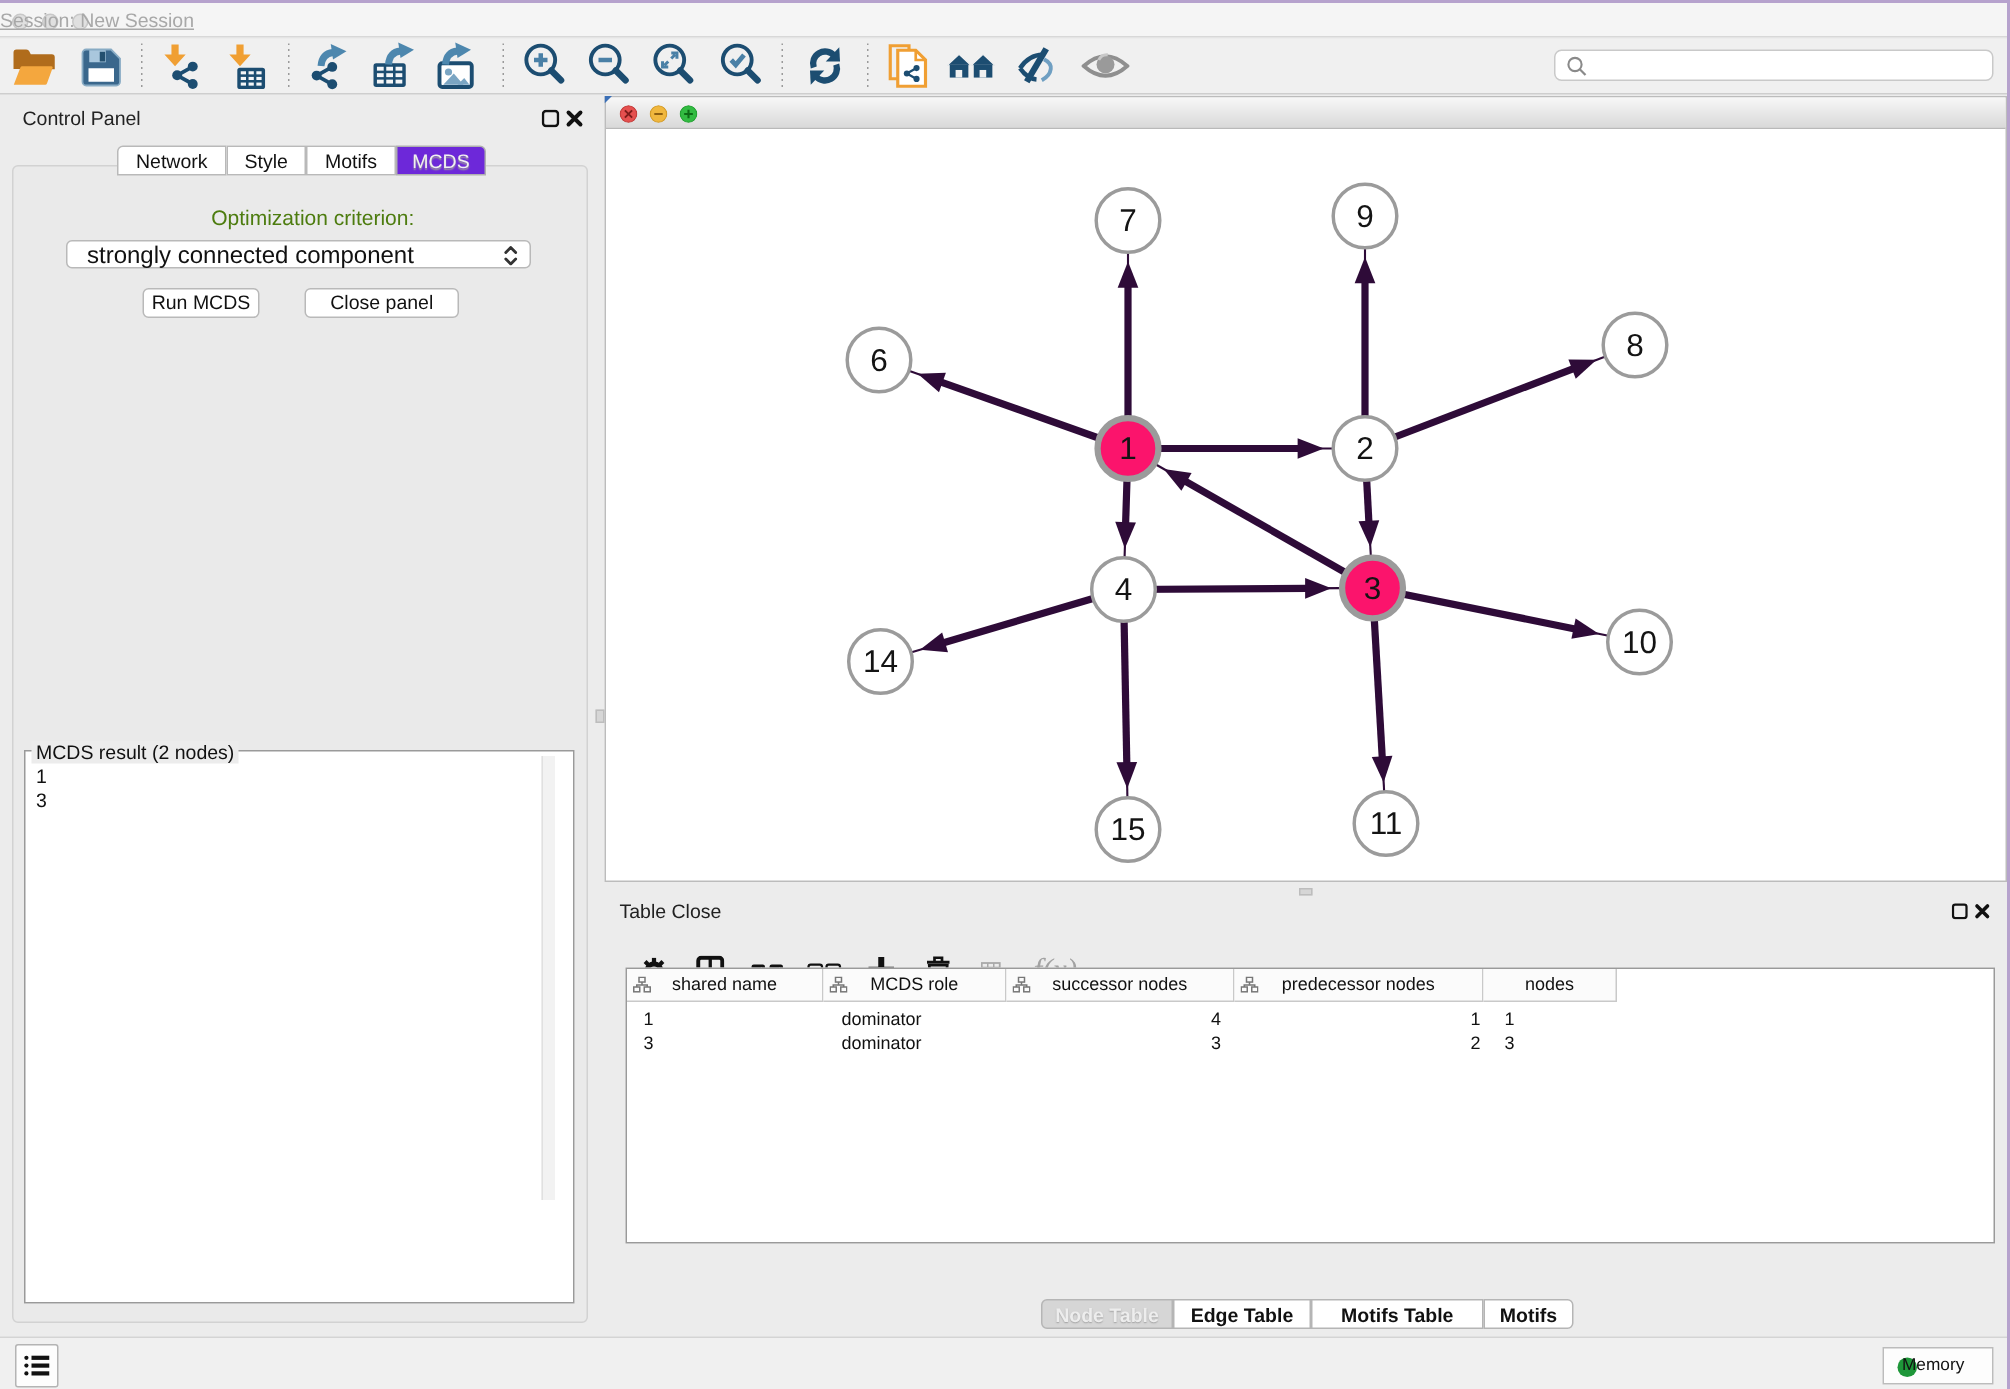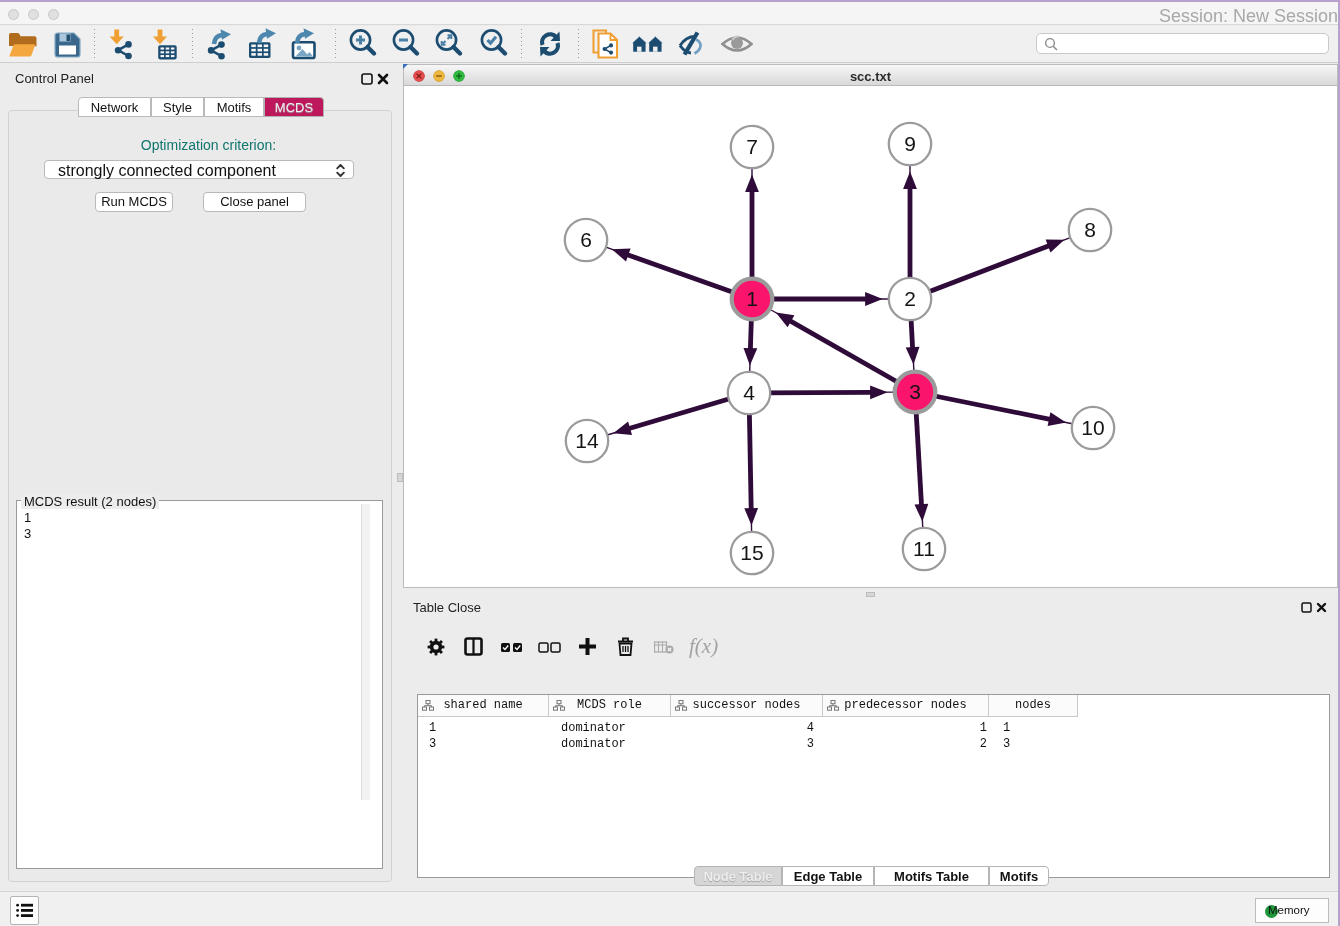--- a/index.html
+++ b/index.html
@@ -4,53 +4,53 @@
 * { margin:0; padding:0; box-sizing:border-box; }
 html,body { width:1340px; height:926px; overflow:hidden; }
 body { font-family:"Liberation Sans", sans-serif; background:#ececec; position:relative; }
 .abs { position:absolute; }
 
 #frame-top { left:0; top:0; width:1340px; height:2px; background:#b6a2cd; }
 #frame-right { right:0; top:0; width:2px; height:926px; background:#b6a2cd; }
 
 #titlebar { left:0; top:2px; width:1338px; height:23px; background:#f5f5f5; border-bottom:1px solid #d8d8d8; }
 .tl-gray { position:absolute; top:7px; width:11px; height:11px; border-radius:50%; background:#e0e0e0; border:1px solid #c8c8c8; }
-#title-text { width:100%; text-align:right; top:4px; font-size:18px; color:#a8a8a8; }
+#title-text { width:100%; text-align:left; top:4px; font-size:13px; color:#a8a8a8;text-decoration:underline; }
 
 #toolbar { left:0; top:26px; width:1338px; height:37px; background:#f0f0f0; border-bottom:1px solid #cecece; }
 .vsep { position:absolute; top:3px; height:31px; width:1px;
   background-image:repeating-linear-gradient(to bottom,#9a9a9a 0,#9a9a9a 1px,transparent 1px,transparent 4px); }
 .tbico { position:absolute; top:2px; }
 #searchbox { left:1036px; top:33px; width:293px; height:21px; background:#fff; border:1px solid #c9c9c9; border-radius:5px; }
 #searchbox svg { position:absolute; left:7px; top:3px; }
 
 #cp-title { left:15px; top:71px; font-size:13px; color:#222; }
 #cp-tabs { left:78px; top:97px; height:20px; }
 .tab { position:absolute; top:0; height:20px; border:1px solid #b9b9b9; background:#fff;
   font-size:13px; color:#111; text-align:center; line-height:19px; }
-.tab.sel { background:#be185d; color:#f0f0f0; text-shadow:0 1px 1px #9a9a9a; border-color:#b0b0b0; }
+.tab.sel { background:#6d28d9; color:#f0f0f0; text-shadow:0 1px 1px #9a9a9a; border-color:#b0b0b0; }
 #cp-body { left:8px; top:110px; width:384px; height:772px; background:#eaeaea; border:1px solid #d2d2d2; border-radius:4px; }
-#opt-label { left:0; width:400px; text-align:center; top:137px; font-size:14px; color:#0f766e;padding-left:17px; }
+#opt-label { left:0; width:400px; text-align:center; top:137px; font-size:14px; color:#4d7c0f;padding-left:17px; }
 #opt-select { left:44px; top:160px; width:310px; height:19px; background:#fff; border:1px solid #b9b9b9; border-radius:4px; font-size:16px; color:#111; }
 #opt-select span.txt { position:absolute; left:13px; top:1px; }
 .btn { position:absolute; height:20px; background:#fff; border:1px solid #b9b9b9; border-radius:4px;
   font-size:13px; color:#111; text-align:center; line-height:18px; }
 #mcds-fs { left:16px; top:500px; width:367px; height:369px; background:#fff; border:1px solid #9a9a9a; }
 #mcds-legend { left:21px; top:494px; background:#ececec; padding:0 3px; font-size:13px; color:#111; }
 #mcds-scroll { position:absolute; right:12px; top:3px; width:9px; height:296px; background:#f2f2f2; border-left:1px solid #e0e0e0;}
 #mcds-text { position:absolute; left:7px; top:9px; font-size:13px; color:#111; line-height:16px; }
 
 #netwin { left:403px; top:64px; width:935px; height:524px; background:#fff; border:1px solid #bcbcbc; }
 #net-titlebar { position:absolute; left:0; top:0; width:100%; height:21px;
   background:linear-gradient(#f7f7f7,#d9d9d9); border-bottom:1px solid #b9b9b9; }
 .tl { position:absolute; top:5px; width:12px; height:12px; border-radius:50%; }
 #net-title { position:absolute; width:100%; text-align:center; top:4px; font-size:13px; font-weight:bold; color:#2b2b2b; }
 
 #tp-title { left:413px; top:600px; font-size:13px; color:#222; }
-#tbl { left:417px; top:694px; width:913px; height:184px; background:#fff; border:1px solid #9a9a9a;font-family:Liberation Mono, monospace; }
+#tbl { left:417px; top:645px; width:913px; height:184px; background:#fff; border:1px solid #9a9a9a; }
 .th { position:absolute; top:0; height:22px; background:#fbfbfb; border-right:1px solid #c9c9c9; border-bottom:1px solid #c9c9c9; font-size:12px; color:#111; text-align:center; line-height:21px; }
 .td { position:absolute; font-size:12px; color:#111; height:16px; line-height:16px; }
 .bot-tab { position:absolute; top:866px; height:20px; border:1px solid #b5b5b5; background:#fff; font-size:13px; font-weight:bold; color:#111; text-align:center; line-height:19px; }
 .bot-tab.sel { background:#d6d6d6; color:#ededed; text-shadow:0 1px 1px #a0a0a0; }
 
 #statusbar { left:0; top:891px; width:1338px; height:35px; background:#f0f0f0; border-top:1px solid #d4d4d4; }
 #listbtn { position:absolute; left:10px; top:4px; width:29px; height:29px; background:#fdfdfd; border:1px solid #b4b4b4; border-radius:2px; }
 #membtn { position:absolute; left:1255px; top:6px; width:74px; height:25px; background:#fdfdfd; border:1px solid #bcbcbc; font-size:12px; color:#111; }
 </style></head>
 <body>
@@ -223,21 +223,20 @@
         <path d="M3.6 3.6 L8.4 8.4 M8.4 3.6 L3.6 8.4" stroke="#7e1c1a" stroke-width="1.3"></path>
       </svg>
  <svg class="tl" style="left:29px" width="12" height="12" viewBox="0 0 12 12">
         <circle cx="6" cy="6" r="5.5" fill="#f0b73e" stroke="#d49c29" stroke-width="0.8"></circle>
         <path d="M3.2 6 h5.6" stroke="#8e5f11" stroke-width="1.4"></path>
       </svg>
  <svg class="tl" style="left:49px" width="12" height="12" viewBox="0 0 12 12">
         <circle cx="6" cy="6" r="5.5" fill="#32bb42" stroke="#23a232" stroke-width="0.8"></circle>
         <path d="M6 3.1 v5.8 M3.1 6 h5.8" stroke="#0d6b16" stroke-width="1.4"></path>
       </svg>
- <div id="net-title">scc.txt</div>
 </div>
 <svg style="position:absolute;left:0;top:22px" width="933" height="504" viewBox="0 0 933 504">
       <line x1="348.0" y1="212.0" x2="348.0" y2="81.1" stroke="#2e0b38" stroke-width="1.4"></line>
       <line x1="348.0" y1="212.0" x2="348.0" y2="103.9" stroke="#2e0b38" stroke-width="4.8"></line>
       <path d="M348.0 87.4 L354.9 104.9 L341.1 104.9 z" fill="#2e0b38"></path>
       <line x1="348.0" y1="212.0" x2="201.9" y2="160.1" stroke="#2e0b38" stroke-width="1.4"></line>
       <line x1="348.0" y1="212.0" x2="223.4" y2="167.7" stroke="#2e0b38" stroke-width="4.8"></line>
       <path d="M207.8 162.2 L226.6 161.5 L222.0 174.5 z" fill="#2e0b38"></path>
       <line x1="348.0" y1="212.0" x2="484.9" y2="212.0" stroke="#2e0b38" stroke-width="1.4"></line>
       <line x1="348.0" y1="212.0" x2="462.1" y2="212.0" stroke="#2e0b38" stroke-width="4.8"></line>

